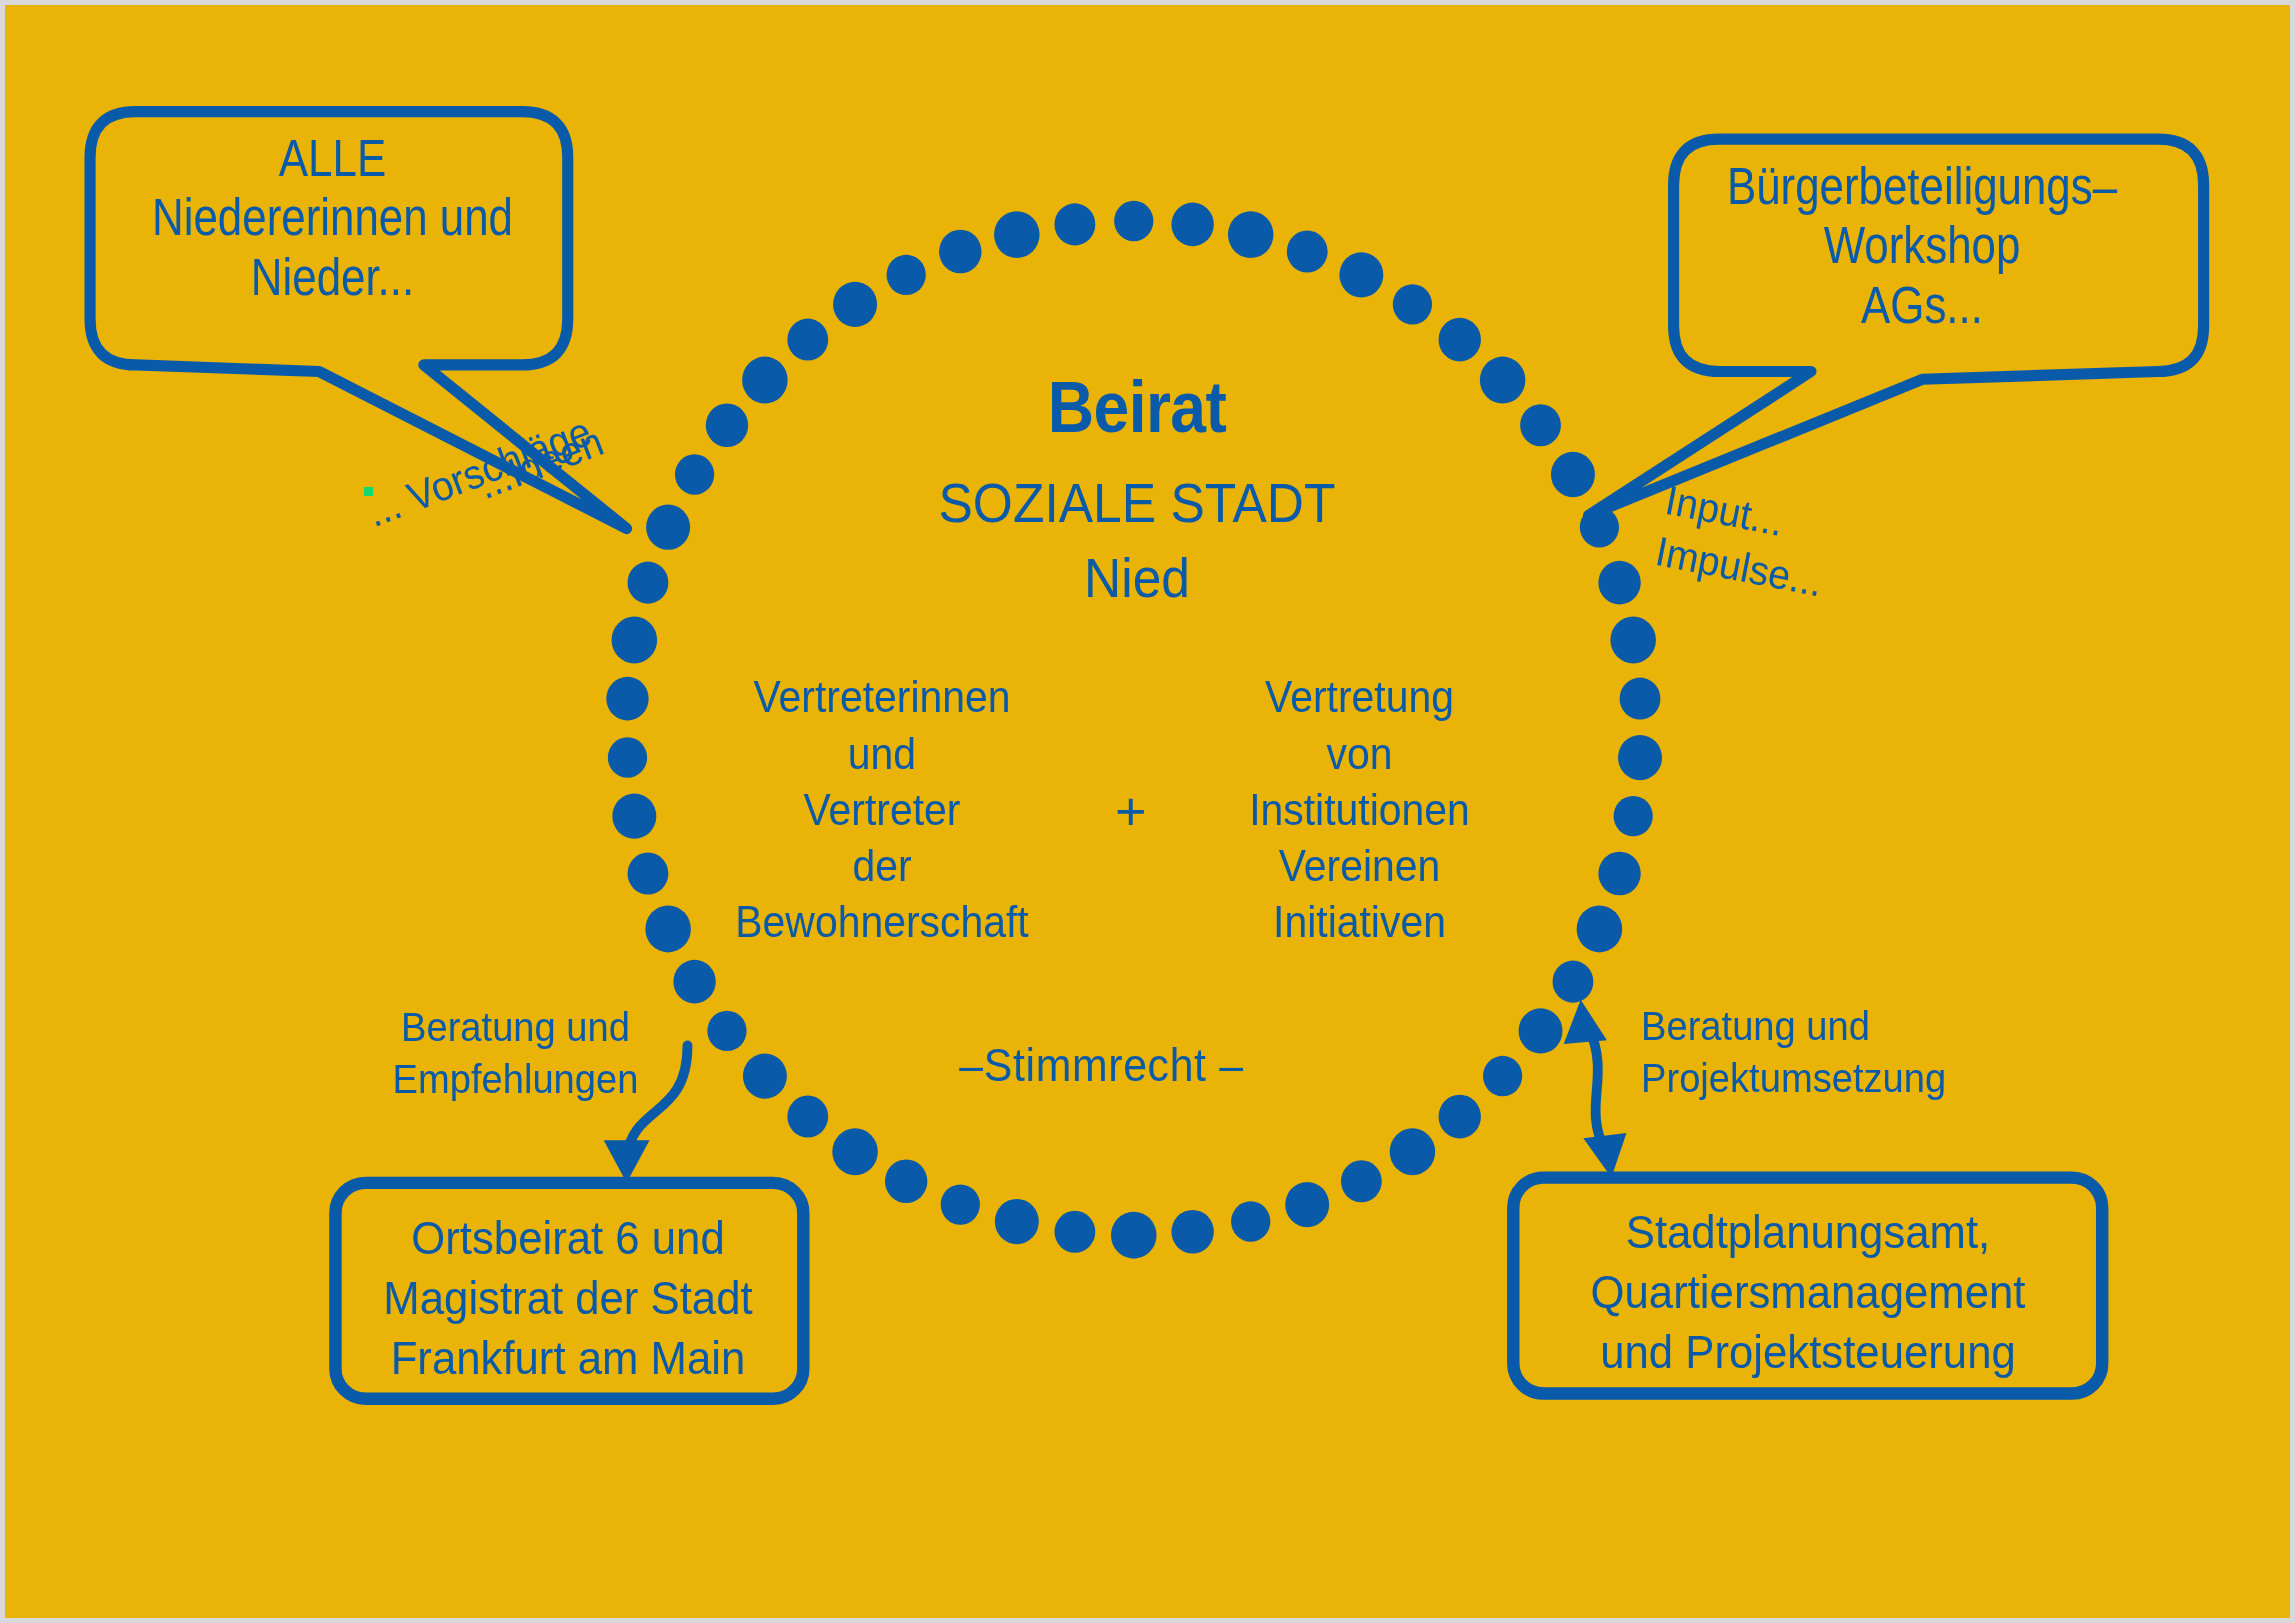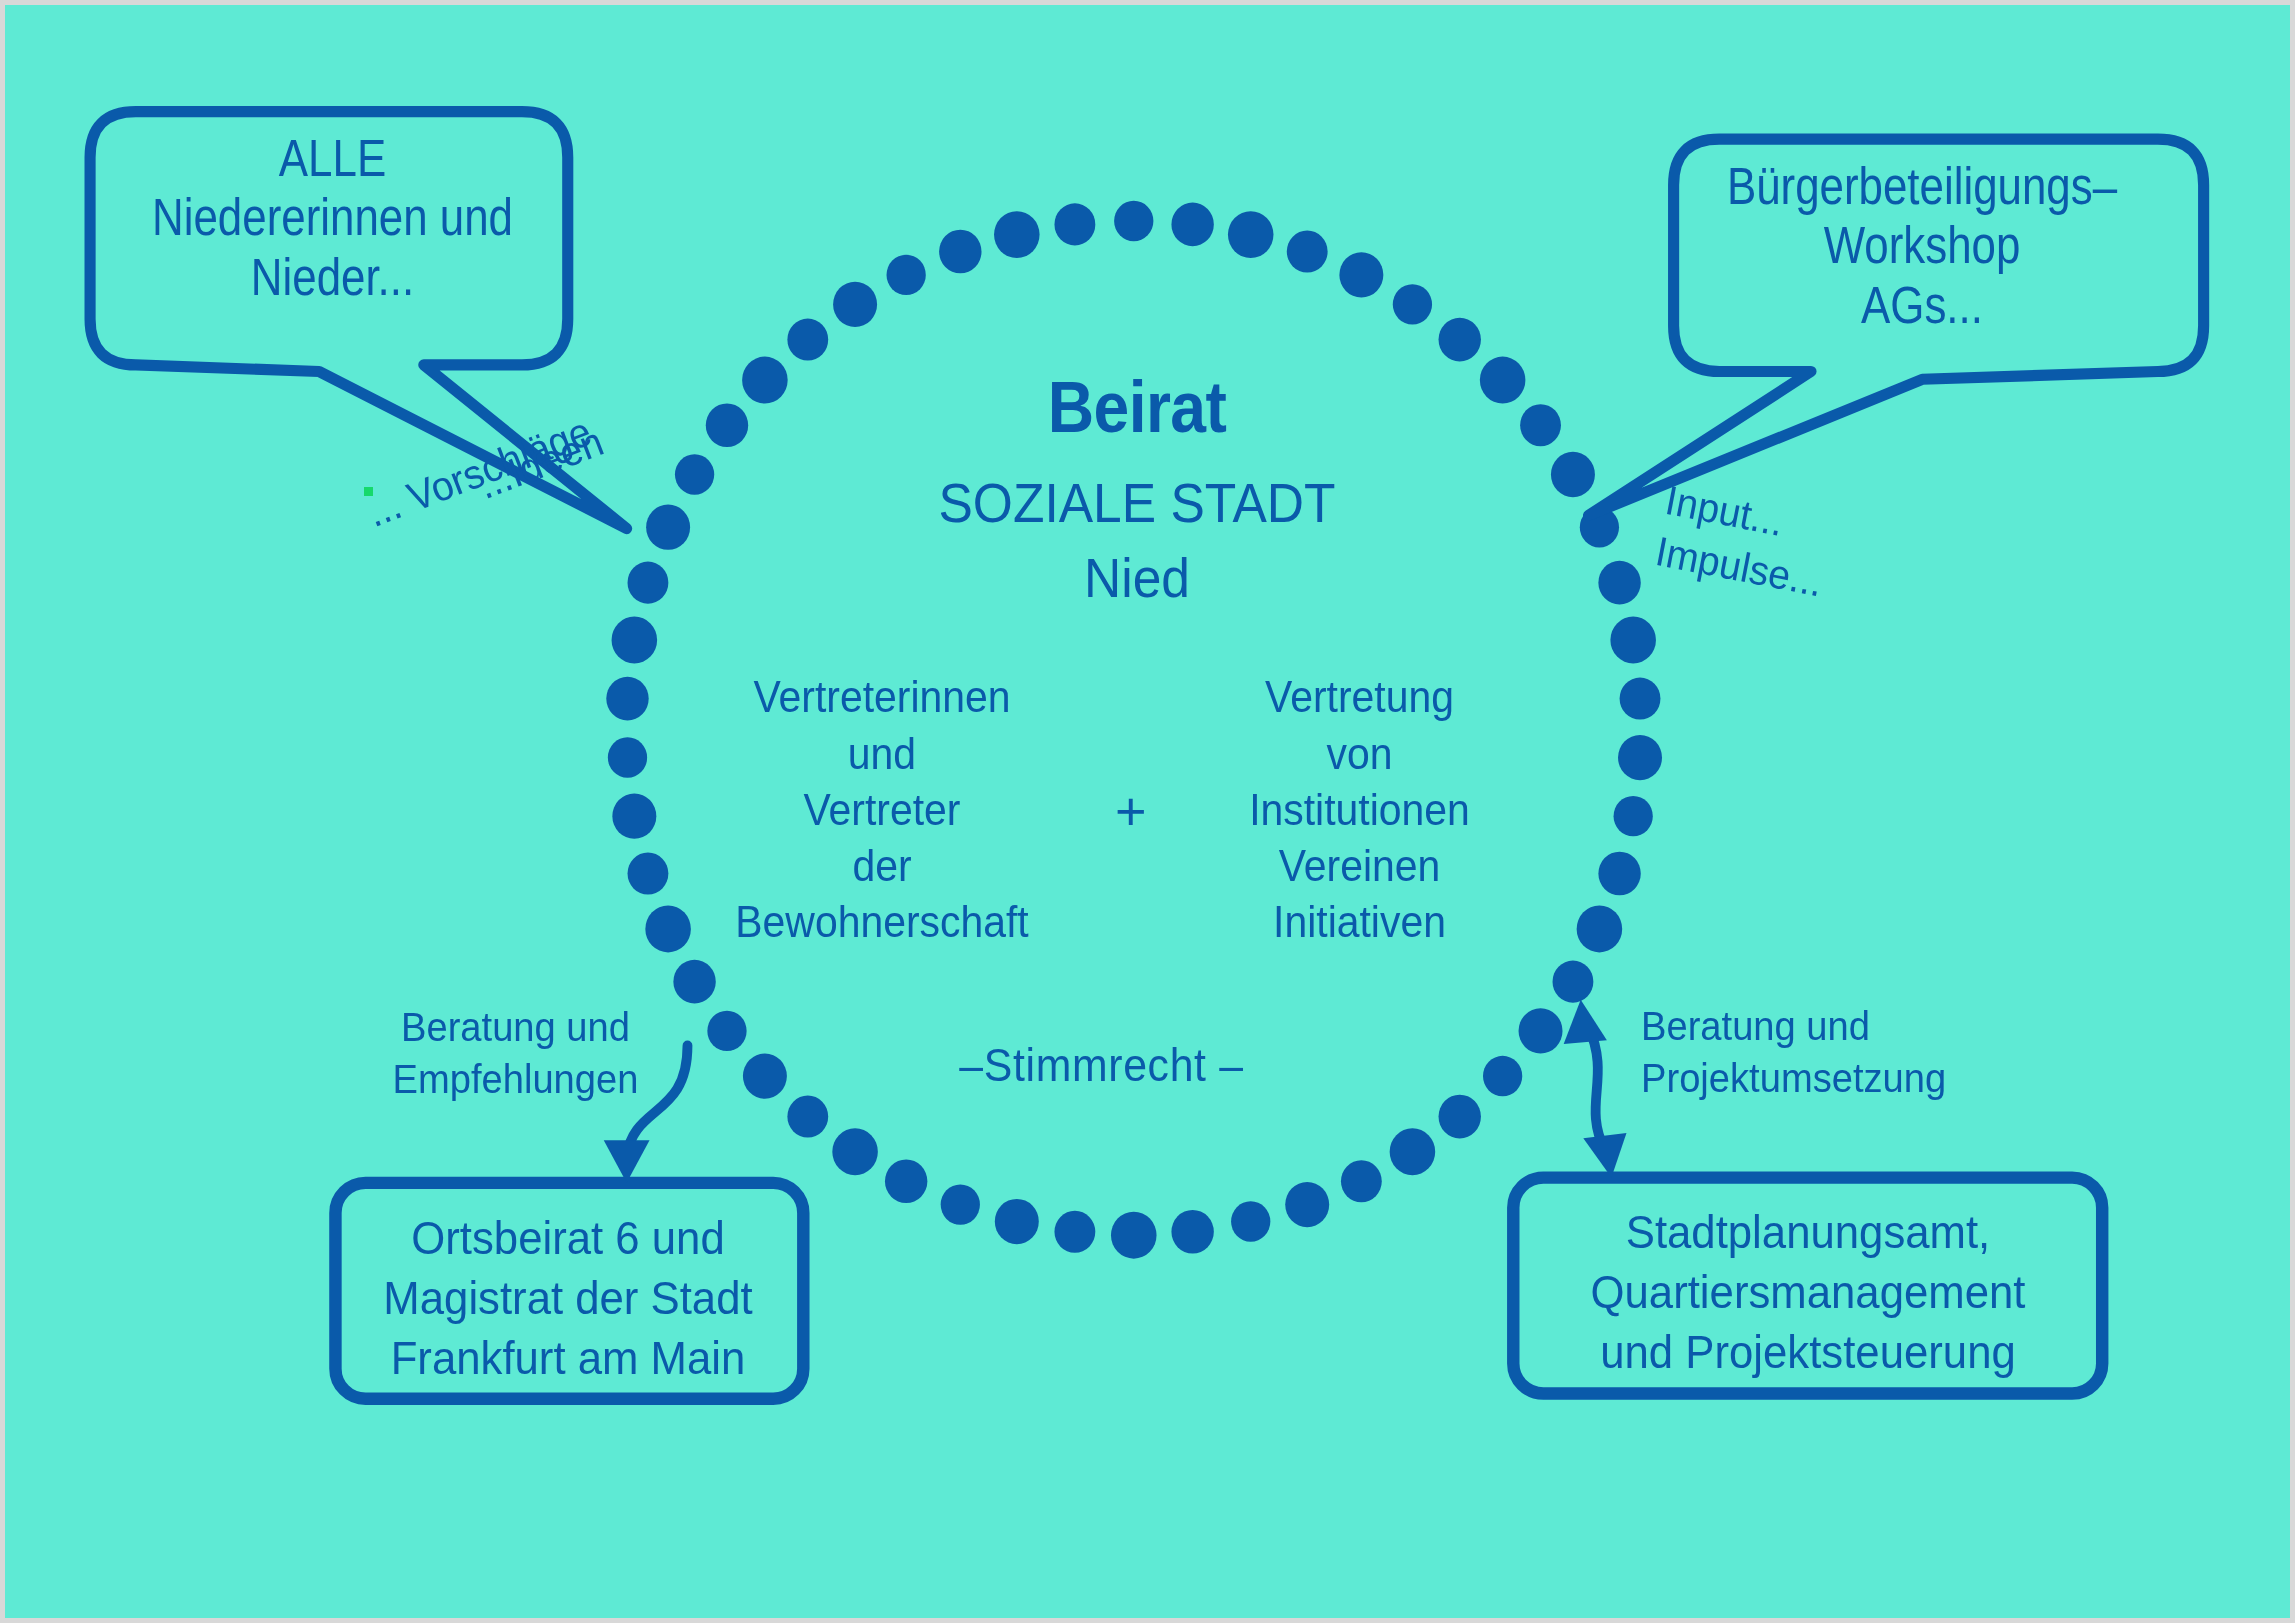--- a/index.html
+++ b/index.html
@@ -13,21 +13,21 @@
     height: 1623px;
     overflow: hidden;
     font-family: "Liberation Sans", sans-serif;
   }
   #canvas {
     position: absolute;
     left: 5.2px;
     top: 5.2px;
     width: 2285px;
     height: 1613px;
-    background: #5eead4;
+    background: #eab308;
     overflow: hidden;
   }
   svg { position: absolute; left: 0; top: 0; }
 
   
   .bubble-text {
     position: absolute;
     color: #0a5aaa;
     text-align: center;
     font-family: "Liberation Sans", sans-serif;

